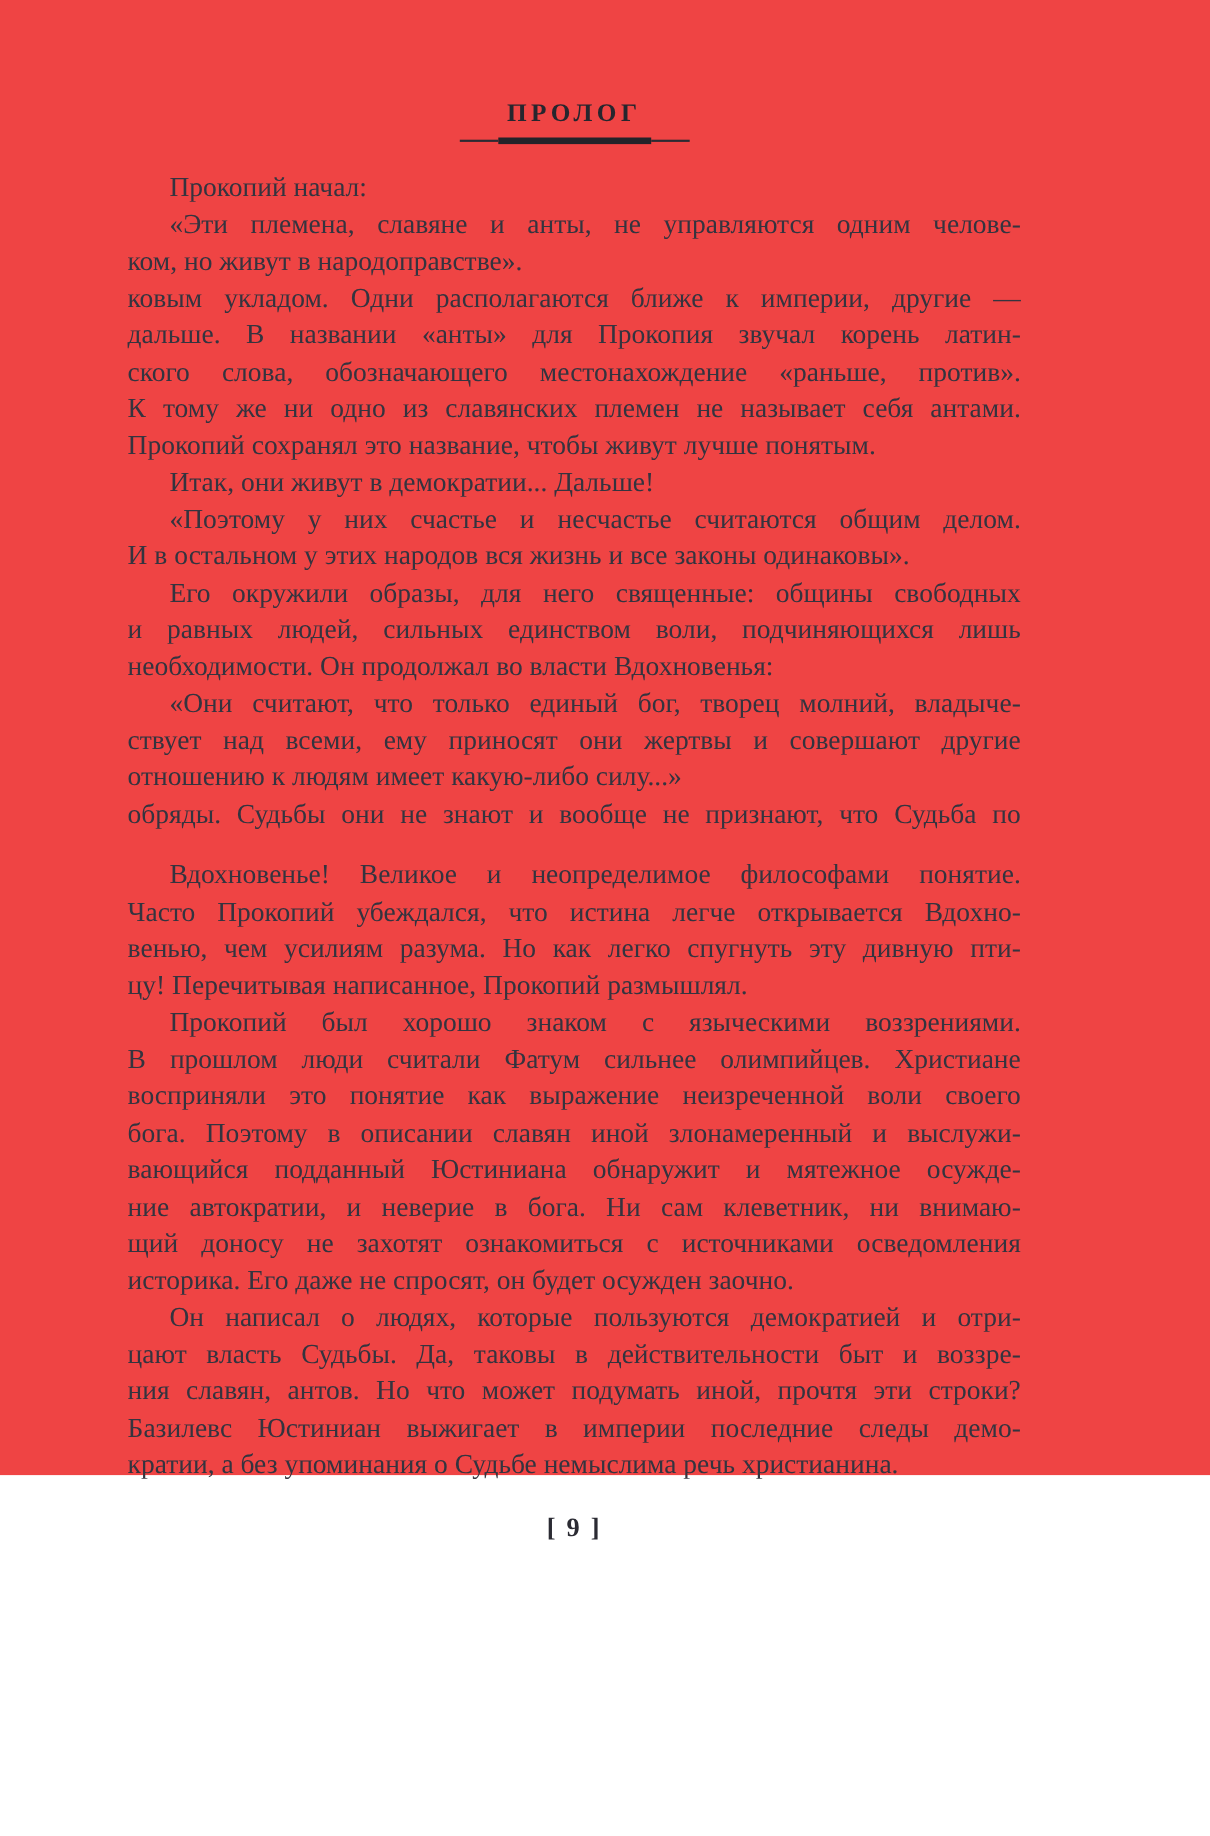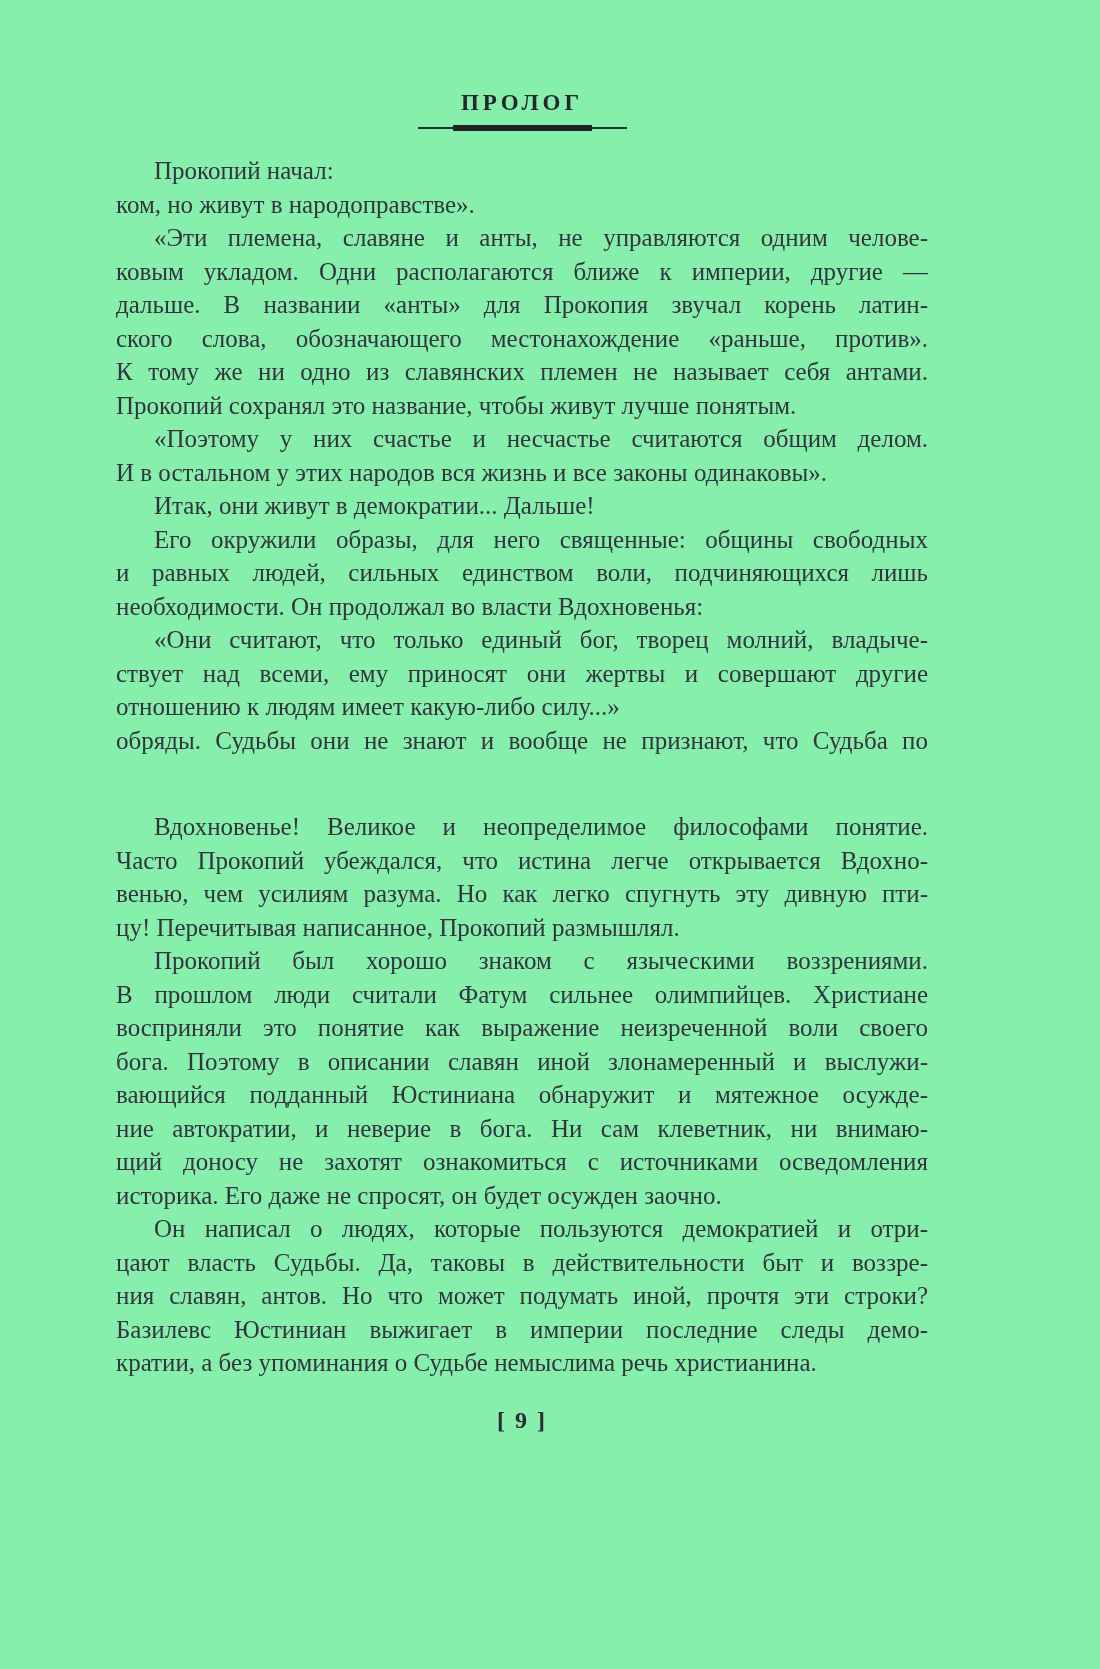--- a/index.html
+++ b/index.html
@@ -10,23 +10,23 @@
   body {
     width: 1100px;
     height: 1669px;
     overflow: hidden;
     font-family: "Liberation Serif", "DejaVu Serif", serif;
     color: #34343f;
   }
   .page {
     box-sizing: border-box;
     width: 1100px;
-    height: 1669px;
+    height: 1341px;
     padding: 90px 172px 0 116px; 
-    background: #86efac;
+    background: #ef4444;
   }
   
   .chapter-header {
     text-align: center;
   }
   .chapter-title {
     margin: 0;
     font-size: 23px;
     font-weight: bold;
     letter-spacing: 4px;
@@ -51,21 +51,21 @@
     height: 6px;
     background: #232329;
   }
   
   .body-text {
     margin-top: 23px;
     font-size: 25px;
     line-height: 33.5px;
   }
   .para { margin: 0; }
-  .para.section-break { margin-top: 53px; }
+  .para.section-break { margin-top: 22px; }
   .line {
     text-align: justify;
     text-align-last: justify;
     white-space: normal;
   }
   .line.first { padding-left: 38px; }
   .para:not(.justify-last) .line.last { text-align-last: left; }
   
   .page-footer {
     margin-top: 27px;
@@ -88,36 +88,36 @@
       <span class="thick"></span>
       <span class="thin"></span>
     </div>
   </header>
 
   <main class="body-text" id="paragraphs">
       <div class="para">
         <div class="line first last">Прокопий начал:</div>
       </div>
       <div class="para">
+        <div class="line first">«Эти племена, славяне и анты, не управляются одним челове-</div>
         <div class="line last">ком, но живут в народоправстве».</div>
-        <div class="line first">«Эти племена, славяне и анты, не управляются одним челове-</div>
       </div>
       <div class="para">
         <div class="line">ковым укладом. Одни располагаются ближе к империи, другие —</div>
         <div class="line">дальше. В названии «анты» для Прокопия звучал корень латин-</div>
         <div class="line">ского слова, обозначающего местонахождение «раньше, против».</div>
         <div class="line">К тому же ни одно из славянских племен не называет себя антами.</div>
         <div class="line last">Прокопий сохранял это название, чтобы живут лучше понятым.</div>
       </div>
       <div class="para">
+        <div class="line first last">Итак, они живут в демократии... Дальше!</div>
+      </div>
+      <div class="para">
         <div class="line first">«Поэтому у них счастье и несчастье считаются общим делом.</div>
         <div class="line last">И в остальном у этих народов вся жизнь и все законы одинаковы».</div>
-      </div>
-      <div class="para">
-        <div class="line first last">Итак, они живут в демократии... Дальше!</div>
       </div>
       <div class="para">
         <div class="line first">Его окружили образы, для него священные: общины свободных</div>
         <div class="line">и равных людей, сильных единством воли, подчиняющихся лишь</div>
         <div class="line last">необходимости. Он продолжал во власти Вдохновенья:</div>
       </div>
       <div class="para">
         <div class="line first">«Они считают, что только единый бог, творец молний, владыче-</div>
         <div class="line">ствует над всеми, ему приносят они жертвы и совершают другие</div>
         <div class="line last">отношению к людям имеет какую-либо силу...»</div>

